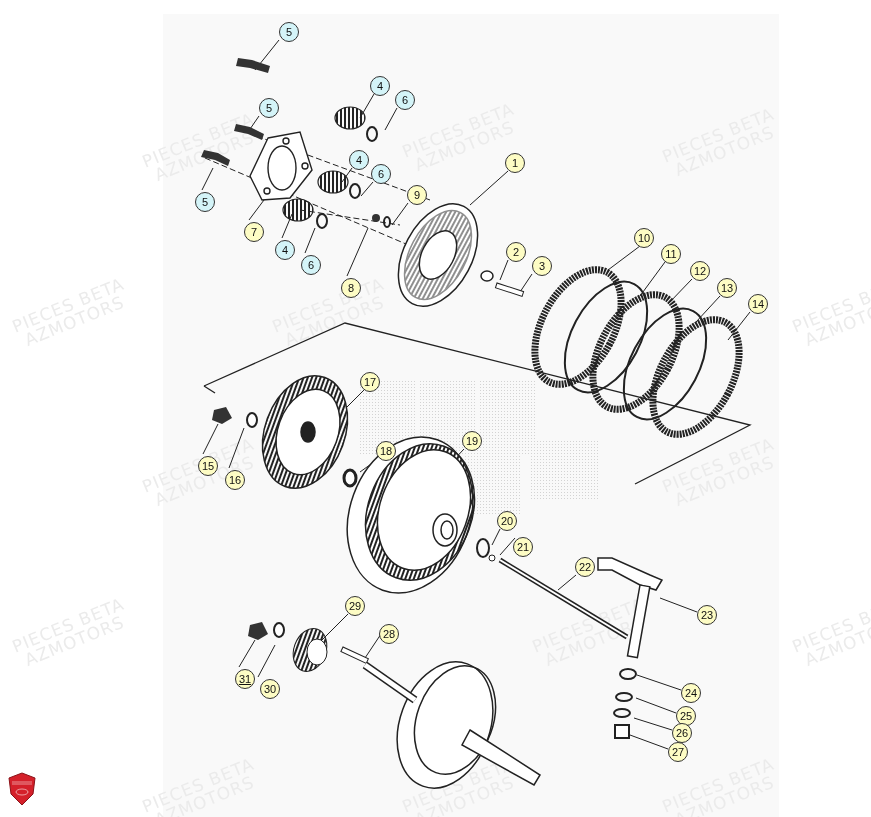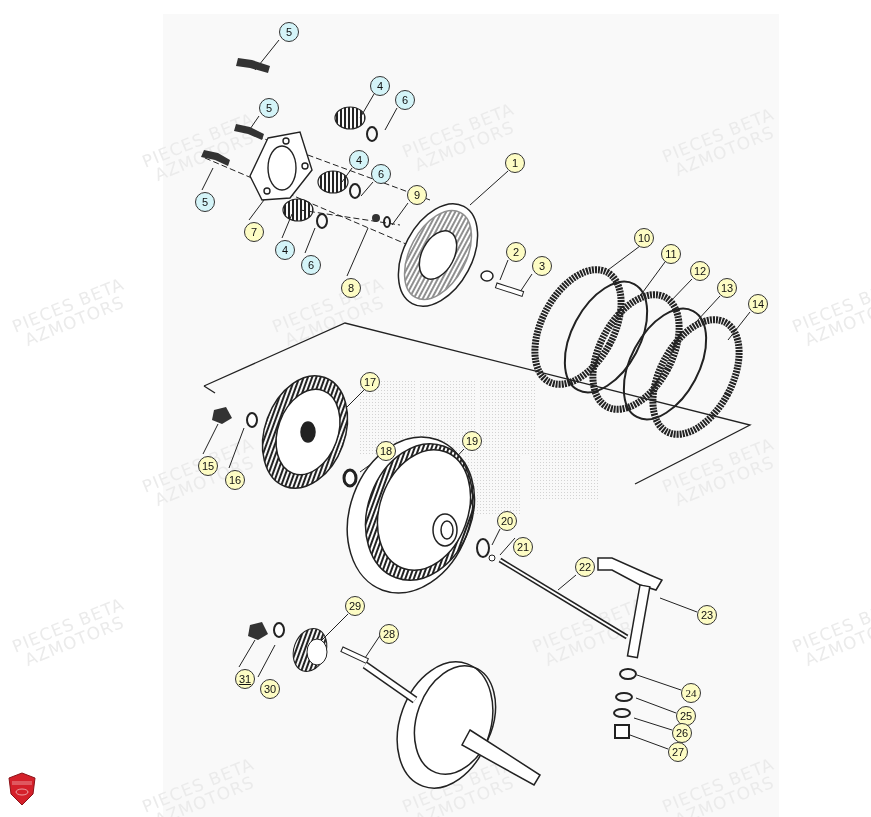--- a/index.html
+++ b/index.html
@@ -260,21 +260,21 @@
     <div class="callout y" style="left: 748px; top: 294px;">14</div>
     <div class="callout y" style="left: 360px; top: 372px;">17</div>
     <div class="callout y" style="left: 198px; top: 456px;">15</div>
     <div class="callout y" style="left: 225px; top: 470px;">16</div>
     <div class="callout y" style="left: 376px; top: 441px;">18</div>
     <div class="callout y" style="left: 462px; top: 431px;">19</div>
     <div class="callout y" style="left: 497px; top: 511px;">20</div>
     <div class="callout y" style="left: 513px; top: 537px;">21</div>
     <div class="callout y" style="left: 575px; top: 557px;">22</div>
     <div class="callout y" style="left: 697px; top: 605px;">23</div>
-    <div class="callout y" style="left: 681px; top: 683px; font-family: Liberation Serif, serif;">24</div>
+    <div class="callout y" style="left: 681px; top: 683px;">24</div>
     <div class="callout y" style="left: 676px; top: 706px;">25</div>
     <div class="callout y" style="left: 672px; top: 723px;">26</div>
     <div class="callout y" style="left: 668px; top: 742px;">27</div>
     <div class="callout y" style="left: 345px; top: 596px; border-radius: 10px;">29</div>
     <div class="callout y" style="left: 379px; top: 616px; margin-top: 8px;">28</div>
     <div class="callout y" style="left: 235px; top: 669px; text-decoration: underline;">31</div>
     <div class="callout y" style="left: 260px; top: 679px;">30</div>
   </div>
 
 <svg class="logo" viewBox="0 0 28 34">

